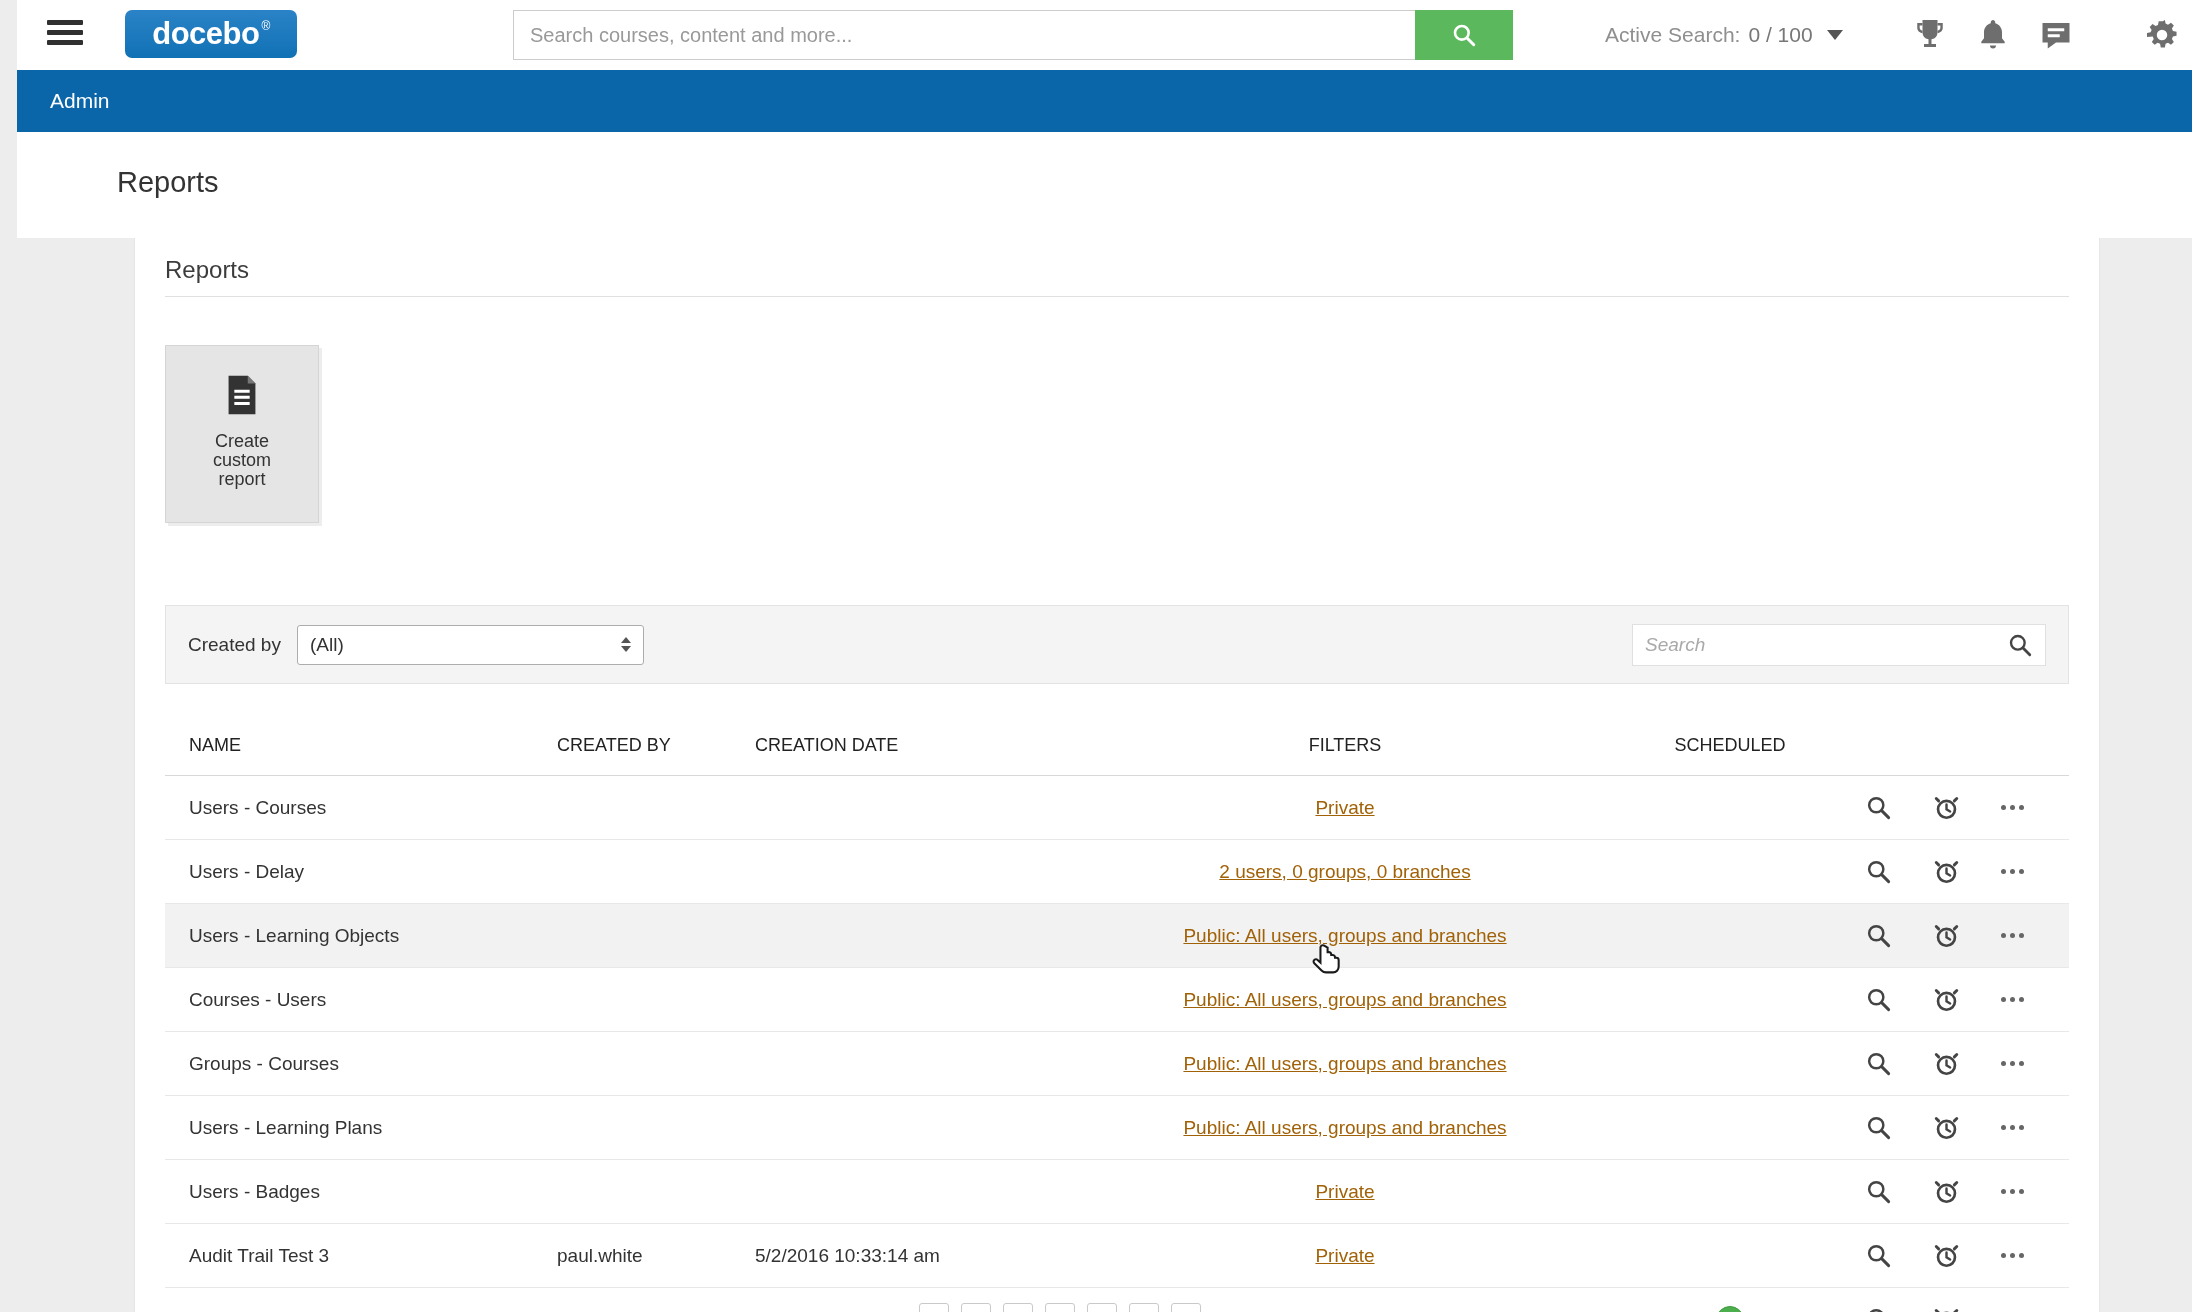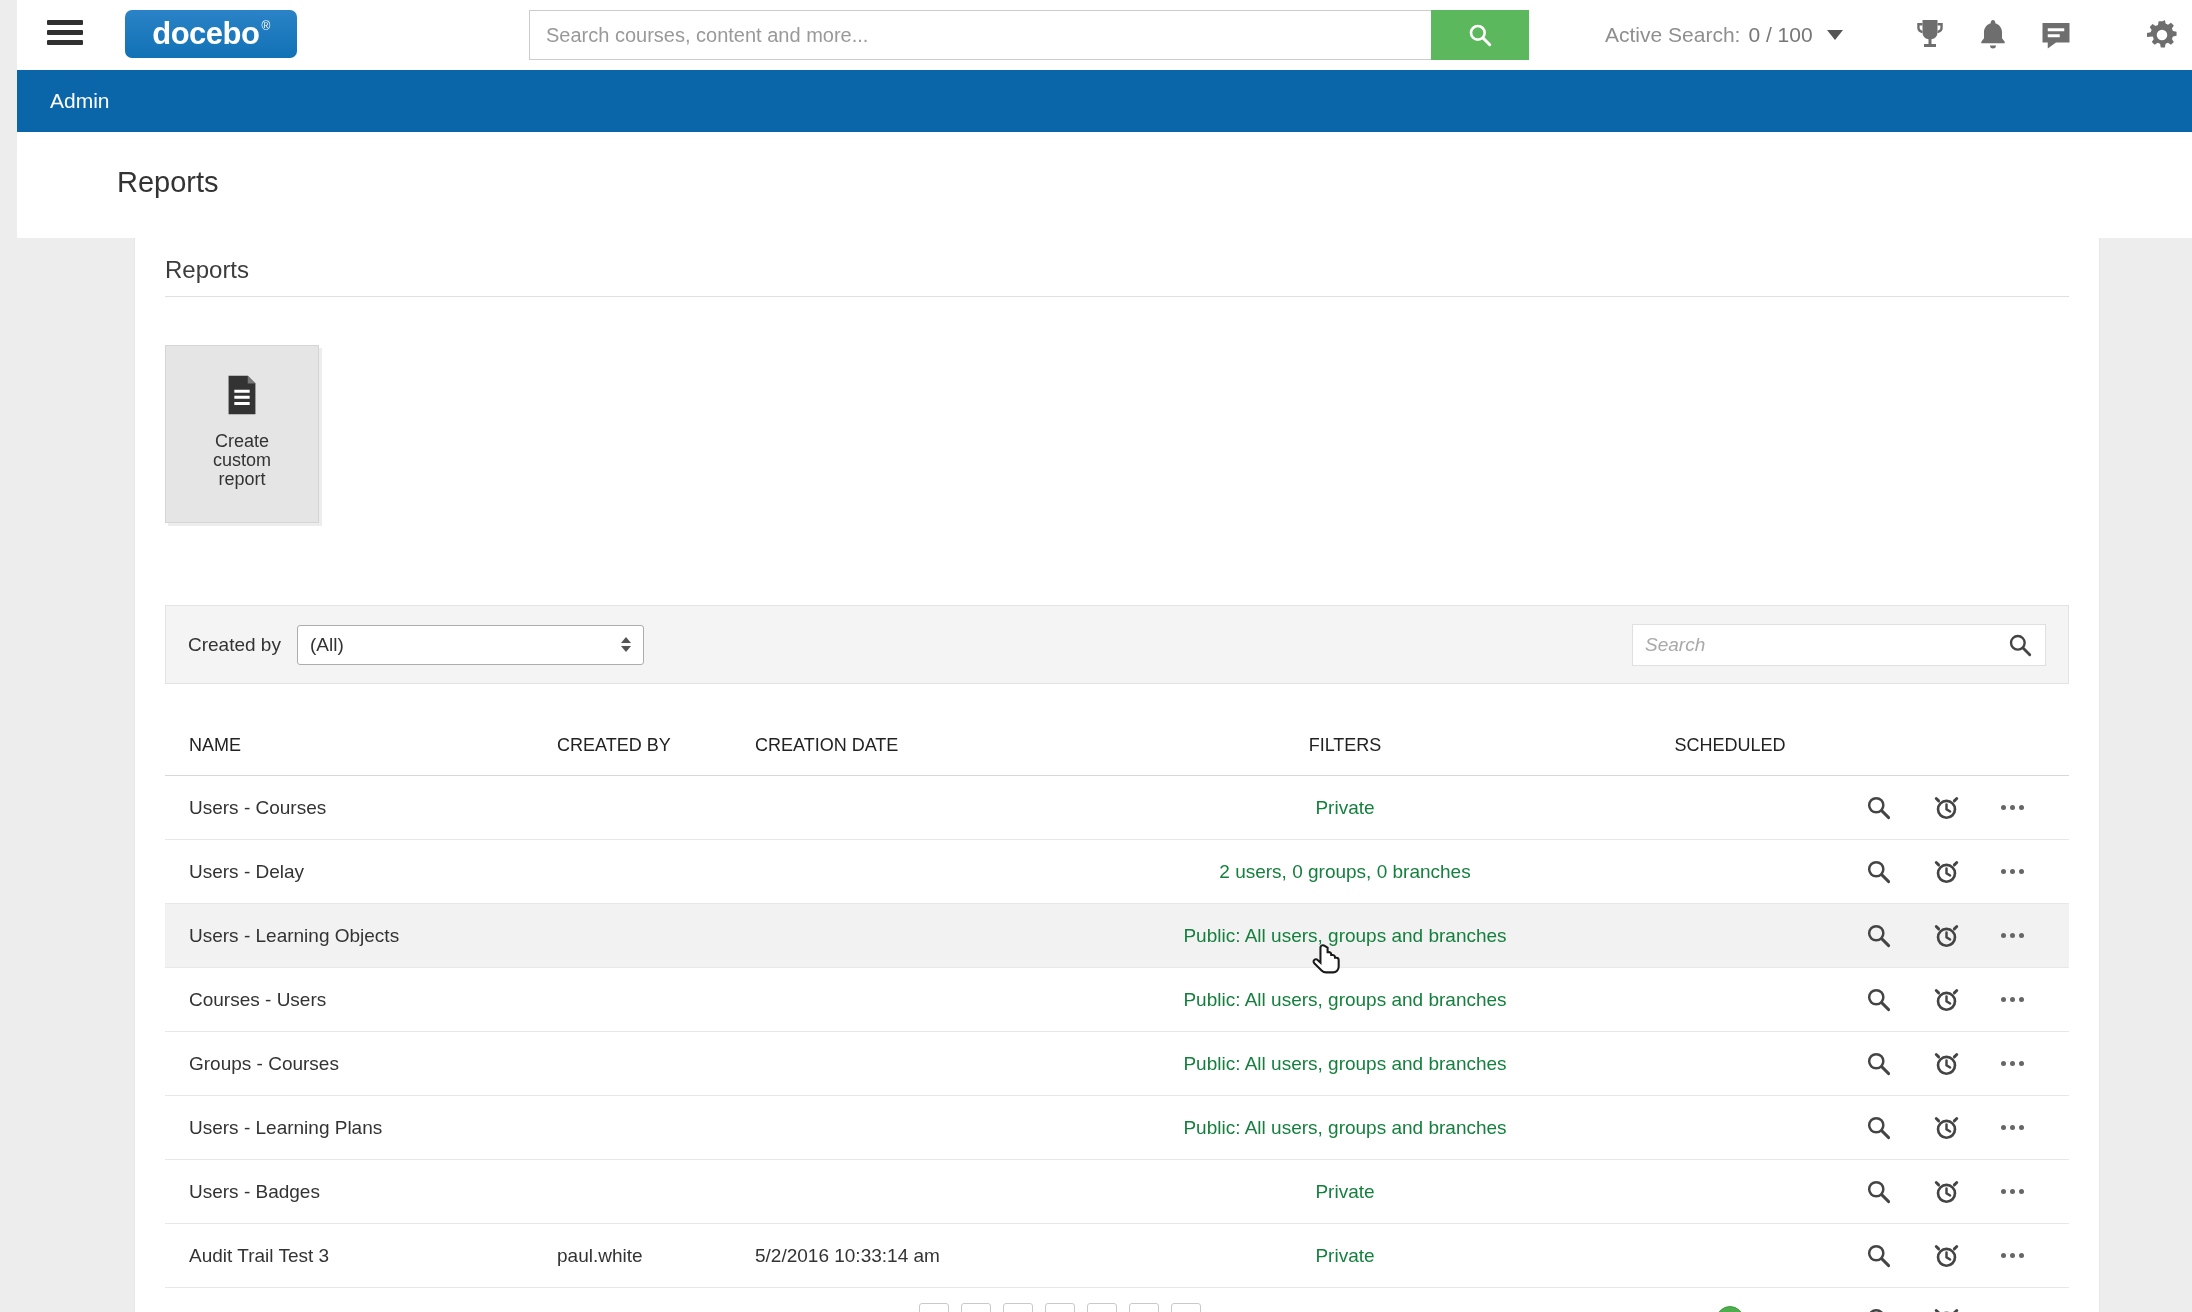--- a/index.html
+++ b/index.html
@@ -15,21 +15,21 @@
   .topbar { position: absolute; top: 0; left: 0; width: 100%; height: 70px; background: #fff; z-index: 6; }
   .hamburger { position: absolute; left: 30px; top: 20px; width: 36px; height: 30px; cursor: pointer; }
   .hamburger span { display: block; height: 4.5px; background: #303030; margin-bottom: 5.5px; border-radius: 1px; }
   .logo {
     position: absolute; left: 108px; top: 10px; width: 172px; height: 48px;
     background: linear-gradient(180deg, #2a83c6, var(--logo-blue, #1171b5));
     border-radius: 7px; color: #fff; display: flex; align-items: center; justify-content: center;
     font-size: 31px; font-weight: bold; letter-spacing: -0.5px; cursor: pointer;
   }
   .logo sup { font-size: 12px; margin-left: 2px; margin-top: -16px; font-weight: normal; }
-  .global-search { position: absolute; left: 512px; top: 10px; height: 50px; display: flex; }
+  .global-search { position: absolute; left: 496px; top: 10px; height: 50px; display: flex; }
   .global-search input {
     width: 902px; height: 50px; border: 1px solid #ccc; border-right: none;
     padding: 0 16px; font-size: 20px; color: #333; outline: none; font-family: inherit;
   }
   .global-search input::placeholder { color: #999; }
   .global-search button {
     width: 98px; height: 50px; background: var(--search-green, #5cb85c); border: none;
     display: flex; align-items: center; justify-content: center; cursor: pointer;
   }
   .active-users { position: absolute; left: 1588px; top: 0; height: 70px; display: flex; align-items: center; font-size: 21px; color: #8f8f8f; cursor: pointer; }
@@ -94,21 +94,21 @@
   .thead { height: 60px; border-bottom: 1px solid #d8d8d8; }
   .hcell { font-size: 18px; font-weight: normal; color: #222; }
   .trow { height: 64px; border-bottom: 1px solid #e8e8e8; font-size: 19px; color: #333; background: #fff; }
   .trow.row-highlighted { background: var(--row-highlight, #f2f2f2); }
   .c-name { padding-left: 24px; }
   .c-created_by { padding-left: 22px; }
   .c-creation_date { padding-left: 20px; }
   .c-filters { text-align: center; display: flex; justify-content: center; }
   .hcell.c-filters, .hcell.c-scheduled { display: block; text-align: center; }
   .c-scheduled { display: flex; justify-content: center; }
-  .filters-link { color: #15803d; cursor: pointer; }
+  .filters-link { color: #a16207; text-decoration: underline; cursor: pointer; }
   .sched-dot { width: 28px; height: 28px; border-radius: 50%; background: var(--scheduled-green, #4cae4c); border: 1px solid #3f9b3f; }
   .c-actions { display: flex; align-items: center; gap: 40px; padding-left: 10px; }
   .icon-btn { cursor: pointer; display: flex; align-items: center; }
   .dots { display: flex; gap: 4px; }
   .dots i { width: 5px; height: 5px; border-radius: 50%; background: #666; }
 
   
   .pagination { position: absolute; left: 902px; top: 1303px; display: flex; gap: 12px; z-index: 4; }
   .page-btn { width: 30px; height: 30px; background: #fff; border: 1px solid #c9c9c9; border-radius: 3px; cursor: pointer; }
 

